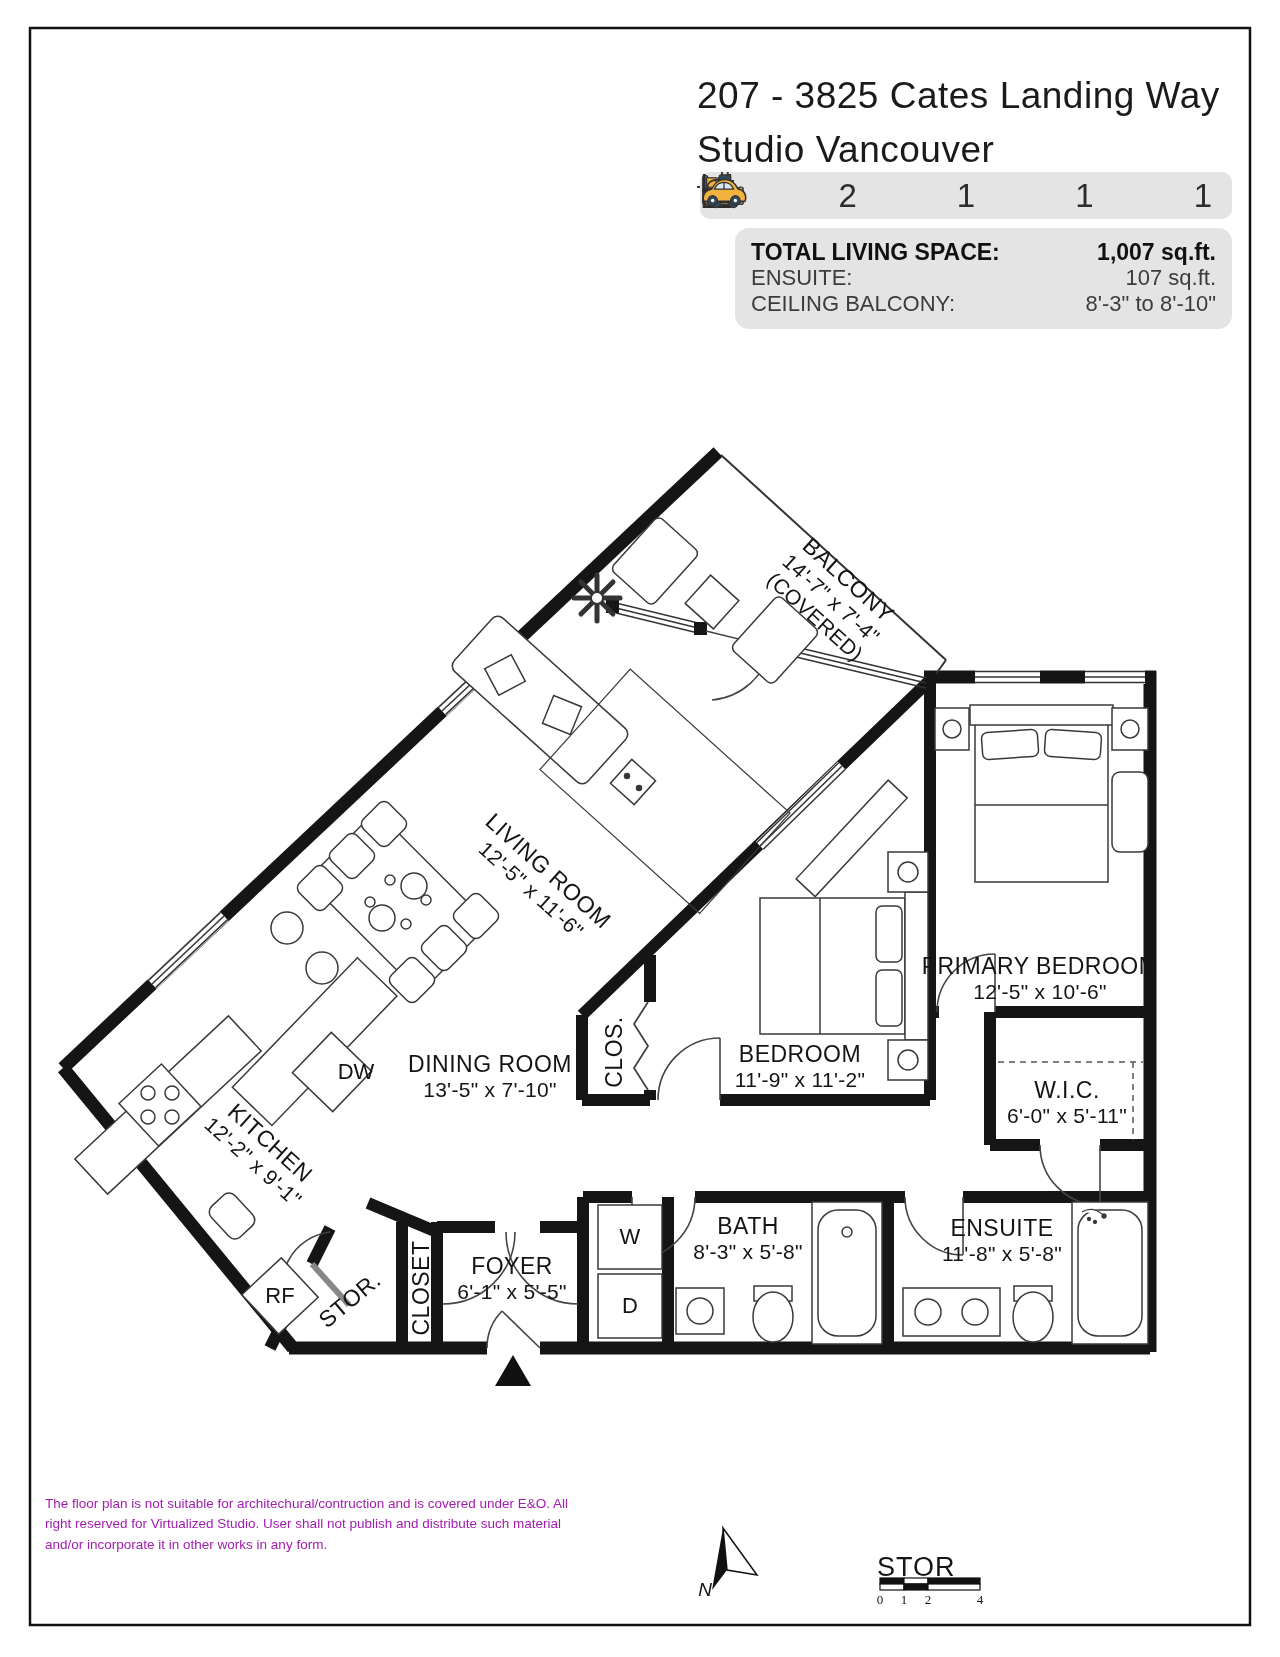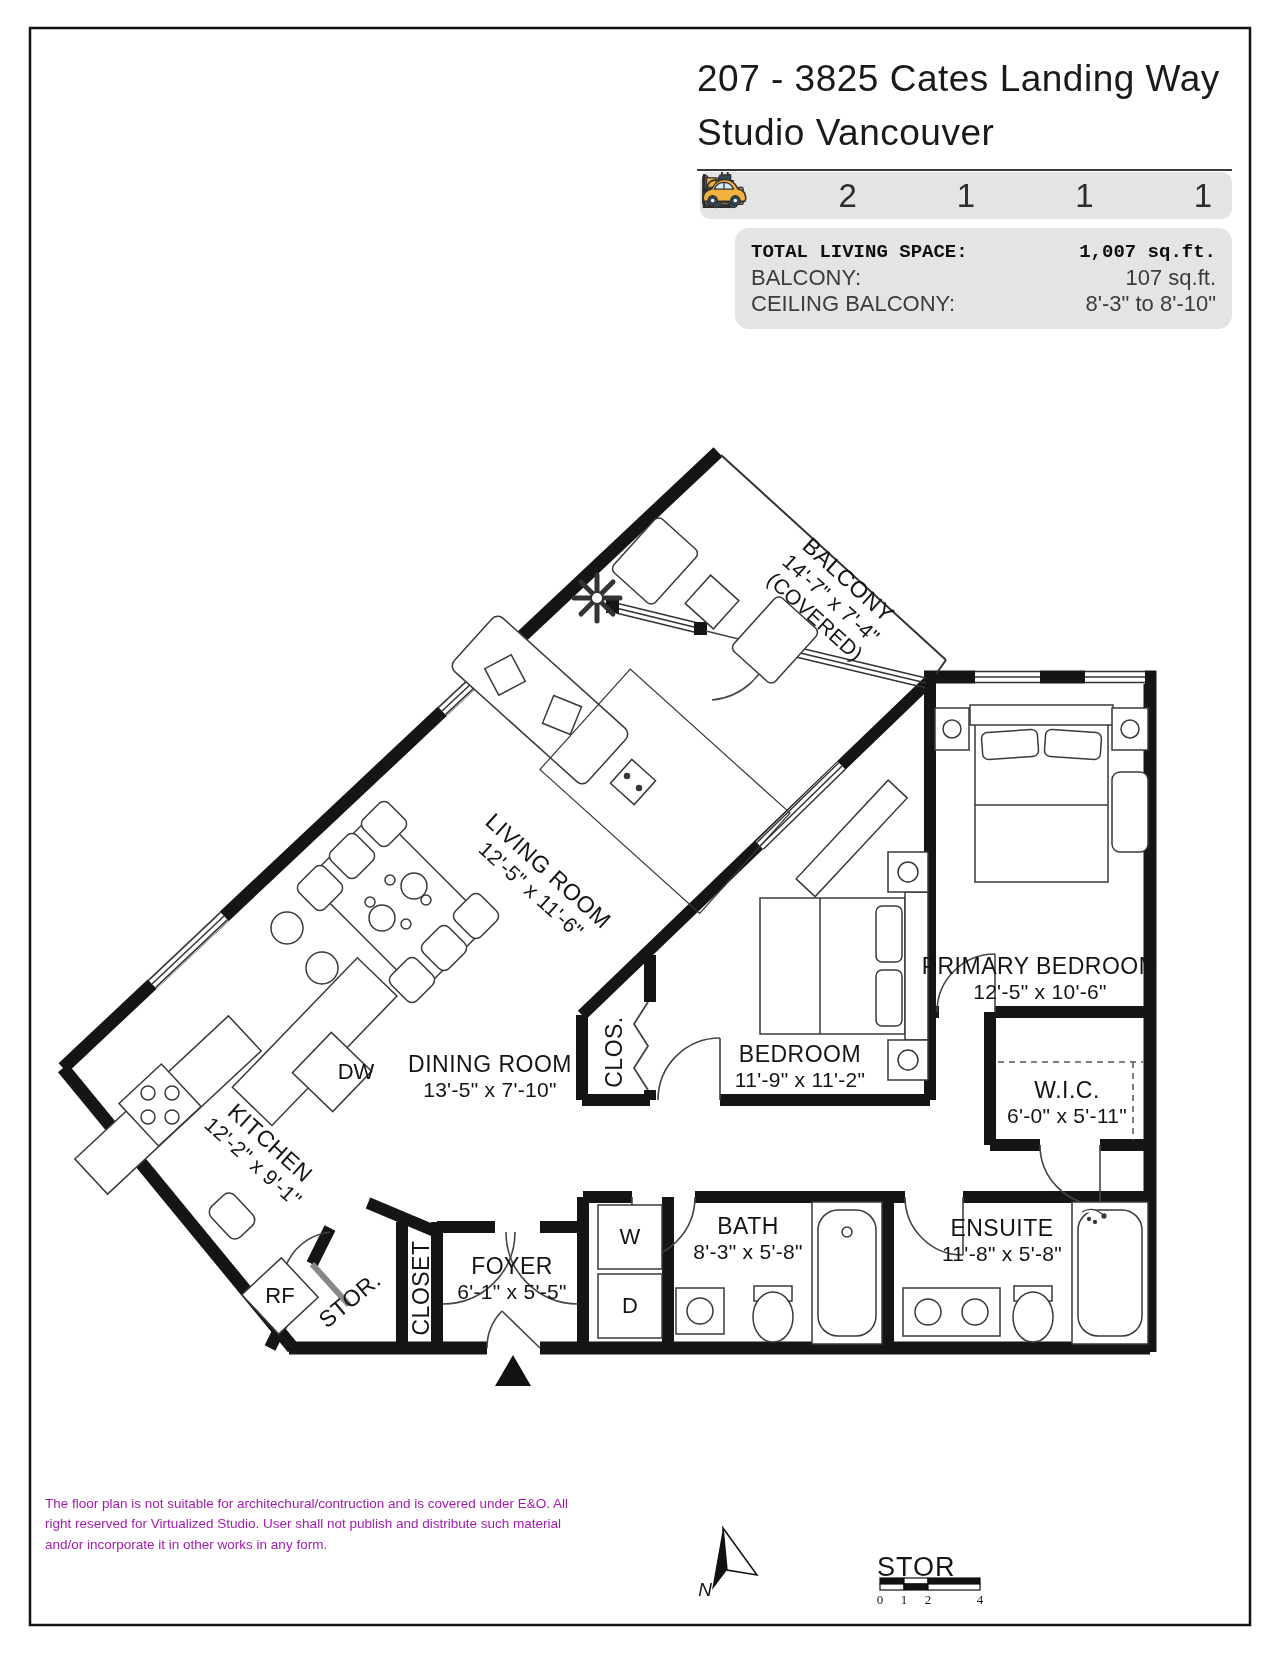--- a/index.html
+++ b/index.html
@@ -1,32 +1,32 @@
 <!DOCTYPE html>
 <html><head>
 <meta charset="utf-8">
 <style>
   html,body{margin:0;padding:0;background:#fff;}
   .page{position:relative;width:1280px;height:1657px;background:#fff;
         font-family:"Liberation Sans",sans-serif;overflow:hidden;}
   svg{position:absolute;left:0;top:0;}
   
-  .header{position:absolute;left:697px;top:52px;width:535px;color:#1a1a1a;}
+  .header{position:absolute;left:697px;top:69px;width:535px;color:#1a1a1a;}
   .title-line{font-size:37px;font-weight:300;letter-spacing:.5px;line-height:1.45;white-space:nowrap;}
   .title-rule{margin-top:10px;border-top:2px solid #3a3a3a;width:535px;}
   .features-bar{position:absolute;left:700px;top:172px;width:532px;height:47px;
       background:#e4e4e4;border-radius:10px;display:flex;align-items:center;
       justify-content:space-between;padding:0 20px;box-sizing:border-box;}
   .feature{display:flex;align-items:center;gap:9px;}
   .feature .count{font-size:33px;font-weight:300;color:#2c2c2c;}
   .stats-box{position:absolute;left:735px;top:228px;width:497px;background:#e4e4e4;
       border-radius:14px;padding:11px 16px 12px 16px;box-sizing:border-box;}
   .stats-row{display:flex;justify-content:space-between;font-size:22px;color:#3c3c3c;
       line-height:26px;}
-  .stats-row.bold{font-weight:bold;color:#101010;font-size:19px;font-family:Liberation Mono, monospace;}
+  .stats-row.bold{font-weight:bold;color:#101010;font-size:23px;}
   
   .plan-label{position:absolute;text-align:center;color:#141414;white-space:nowrap;
       transform:translate(-50%,-50%);}
   .room-name{font-size:23px;letter-spacing:.5px;}
   .room-dims{font-size:21px;letter-spacing:.3px;}
   .rot42{transform:translate(-50%,-50%) rotate(42deg);}
   .rot-40{transform:translate(-50%,-50%) rotate(-40deg);}
   .rot-90{transform:translate(-50%,-50%) rotate(-90deg);}
   .small-label{font-size:22px;}
   
@@ -394,21 +394,21 @@
       <span class="count">1</span>
     </div>
   </div>
 
   <div class="stats-box">
     <div class="stats-row bold">
       <span>TOTAL LIVING SPACE:</span>
       <span>1,007 sq.ft.</span>
     </div>
     <div class="stats-row">
-      <span>BALCONY:</span>
+      <span>ENSUITE:</span>
       <span>107 sq.ft.</span>
     </div>
     <div class="stats-row">
       <span>CEILING BALCONY:</span>
       <span>8'-3" to 8'-10"</span>
     </div>
   </div>
 
   <div class="plan-label rot42" style="left:832px;top:598px;">
     <div class="room-name">BALCONY</div>

